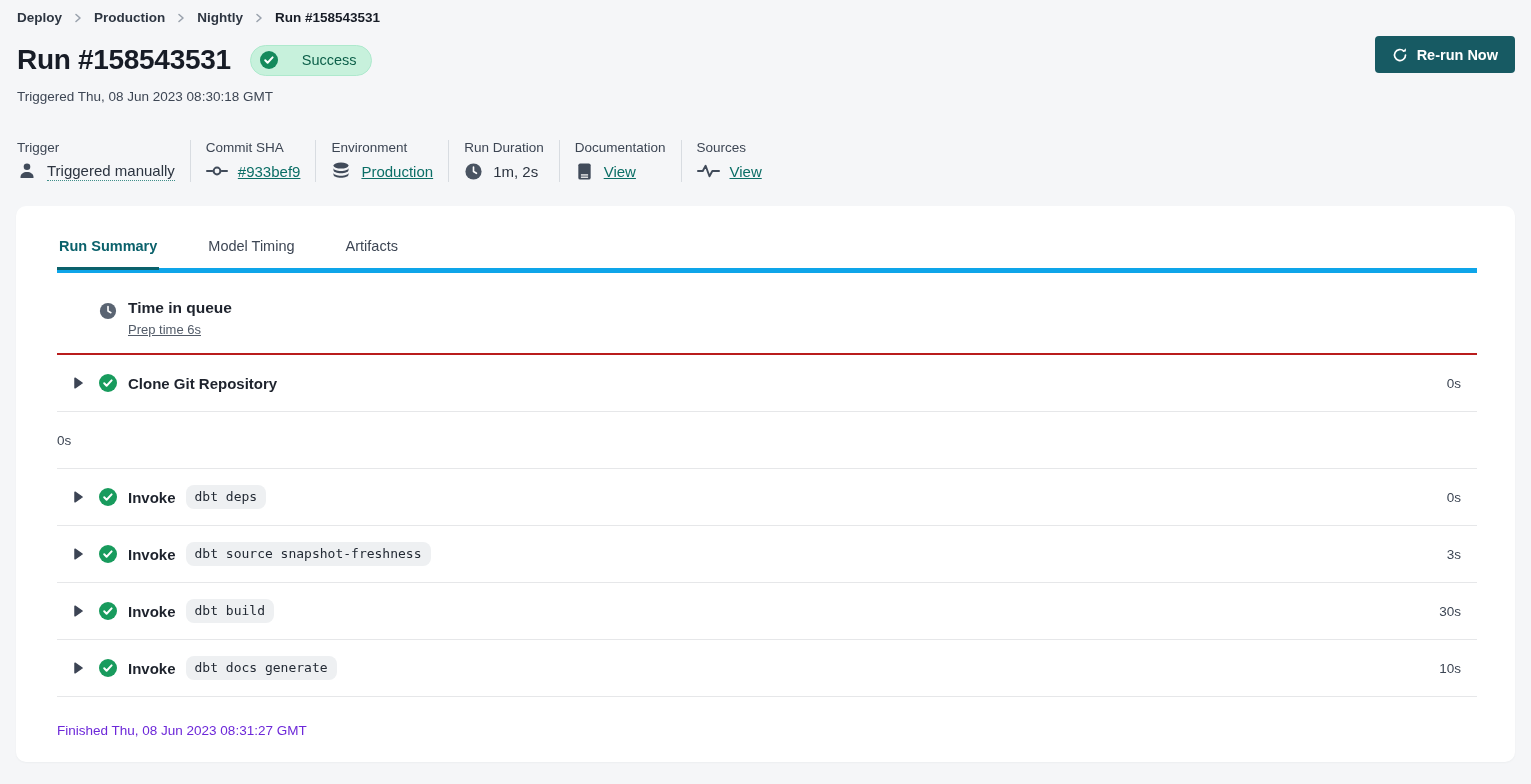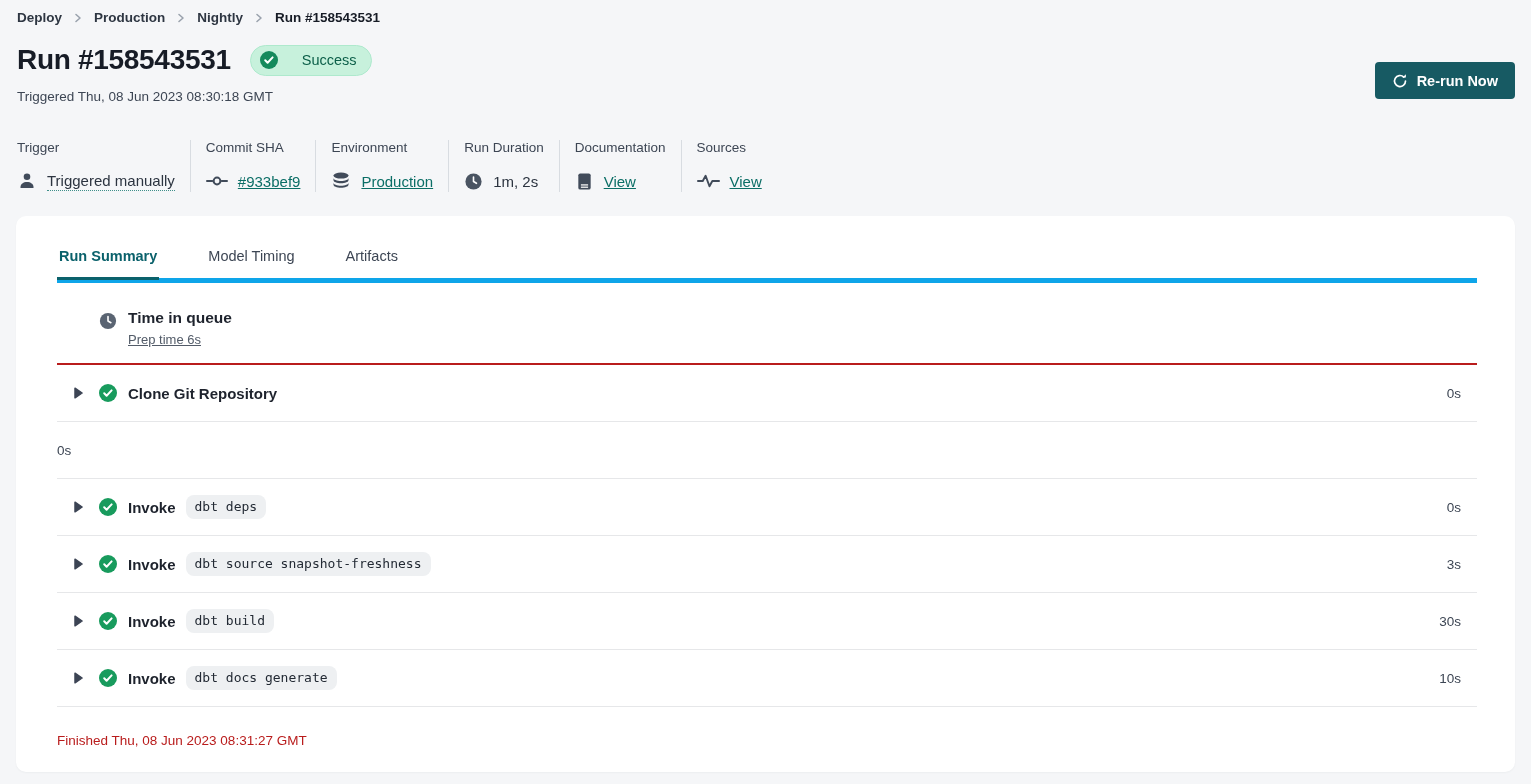--- a/index.html
+++ b/index.html
@@ -18,32 +18,32 @@
   .title-row { display:flex; align-items:center; gap:19px; margin-top:19px; }
   h1 { font-size:28px; font-weight:700; color:#171c26; letter-spacing:-0.3px; }
   .badge {
     display:inline-flex; align-items:center; gap:24px;
     background:#c7f1dc; border:1px solid #aee9cd; border-radius:16px;
     height:31px; padding:0 14px 0 9px;
     font-size:14.5px; color:#0c5f49; font-weight:400;
   }
   .triggered { margin-top:13px; font-size:13.5px; color:#3d4654; }
   .rerun-btn {
-    position:absolute; right:16px; top:62px;
+    position:absolute; right:16px; top:36px;
     display:inline-flex; align-items:center; gap:9px;
     background:#175a63; color:#fff; border:none; border-radius:4px;
     height:37px; padding:0 17px; font-size:14.5px; font-weight:600;
     font-family:"Liberation Sans", sans-serif; cursor:pointer;
   }
   
   .meta { display:flex; margin-top:36px; padding-left:17px; }
   .meta-item { padding:0 15px; border-left:1px solid #d8dce1; }
   .meta-item:first-child { padding-left:0; border-left:none; }
   .meta-label { font-size:13.5px; color:#3d4654; }
-  .meta-value { display:flex; align-items:center; gap:10px; margin-top:15px; font-size:15px; height:22px; }
+  .meta-value { display:flex; align-items:center; gap:10px; margin-top:5px; font-size:15px; height:22px; }
   .meta-value svg { display:block; flex:none; }
   .meta-text { color:#2c3440; }
   .meta-dotted { color:#2c3440; border-bottom:1.5px dotted #3f8f8a; padding-bottom:1px; cursor:default; }
   a.meta-link, a.queue-link { color:#0b6e66; text-decoration:underline; cursor:pointer; }
   
   .card {
     margin:24px 16px 16px 16px;
     background:#fff; border-radius:10px;
     height:556px;
     padding:25px 38px 0 41px;
@@ -66,21 +66,21 @@
   .caret { display:inline-flex; margin-left:16px; width:11px; cursor:pointer; }
   .check { display:inline-flex; margin-left:15px; }
   .step-label { font-size:15px; font-weight:700; color:#1e232d; margin-left:11px; }
   .chip {
     font-family:"DejaVu Sans Mono", monospace;
     font-size:13px; color:#232a34;
     background:#eef0f2; border-radius:8px;
     padding:4px 9px 5px; margin-left:10px;
   }
   .duration { font-size:13.5px; color:#3d4654; margin-right:16px; }
-  .finished { padding:26px 0 0 0; font-size:13.5px; color:#b91c1c; }
+  .finished { padding:26px 0 0 0; font-size:13.5px; color:#6d28d9; }
 </style>
 </head>
 <body>
 
 <div class="header">
 
   <div class="breadcrumb">
     <span class="crumb">Deploy</span>
     <svg width="10" height="10" viewBox="0 0 10 10">
         <path d="M3 1.5 L7 5 L3 8.5" stroke="#9aa2ad" stroke-width="1.6" fill="none" stroke-linecap="round" stroke-linejoin="round"></path>

